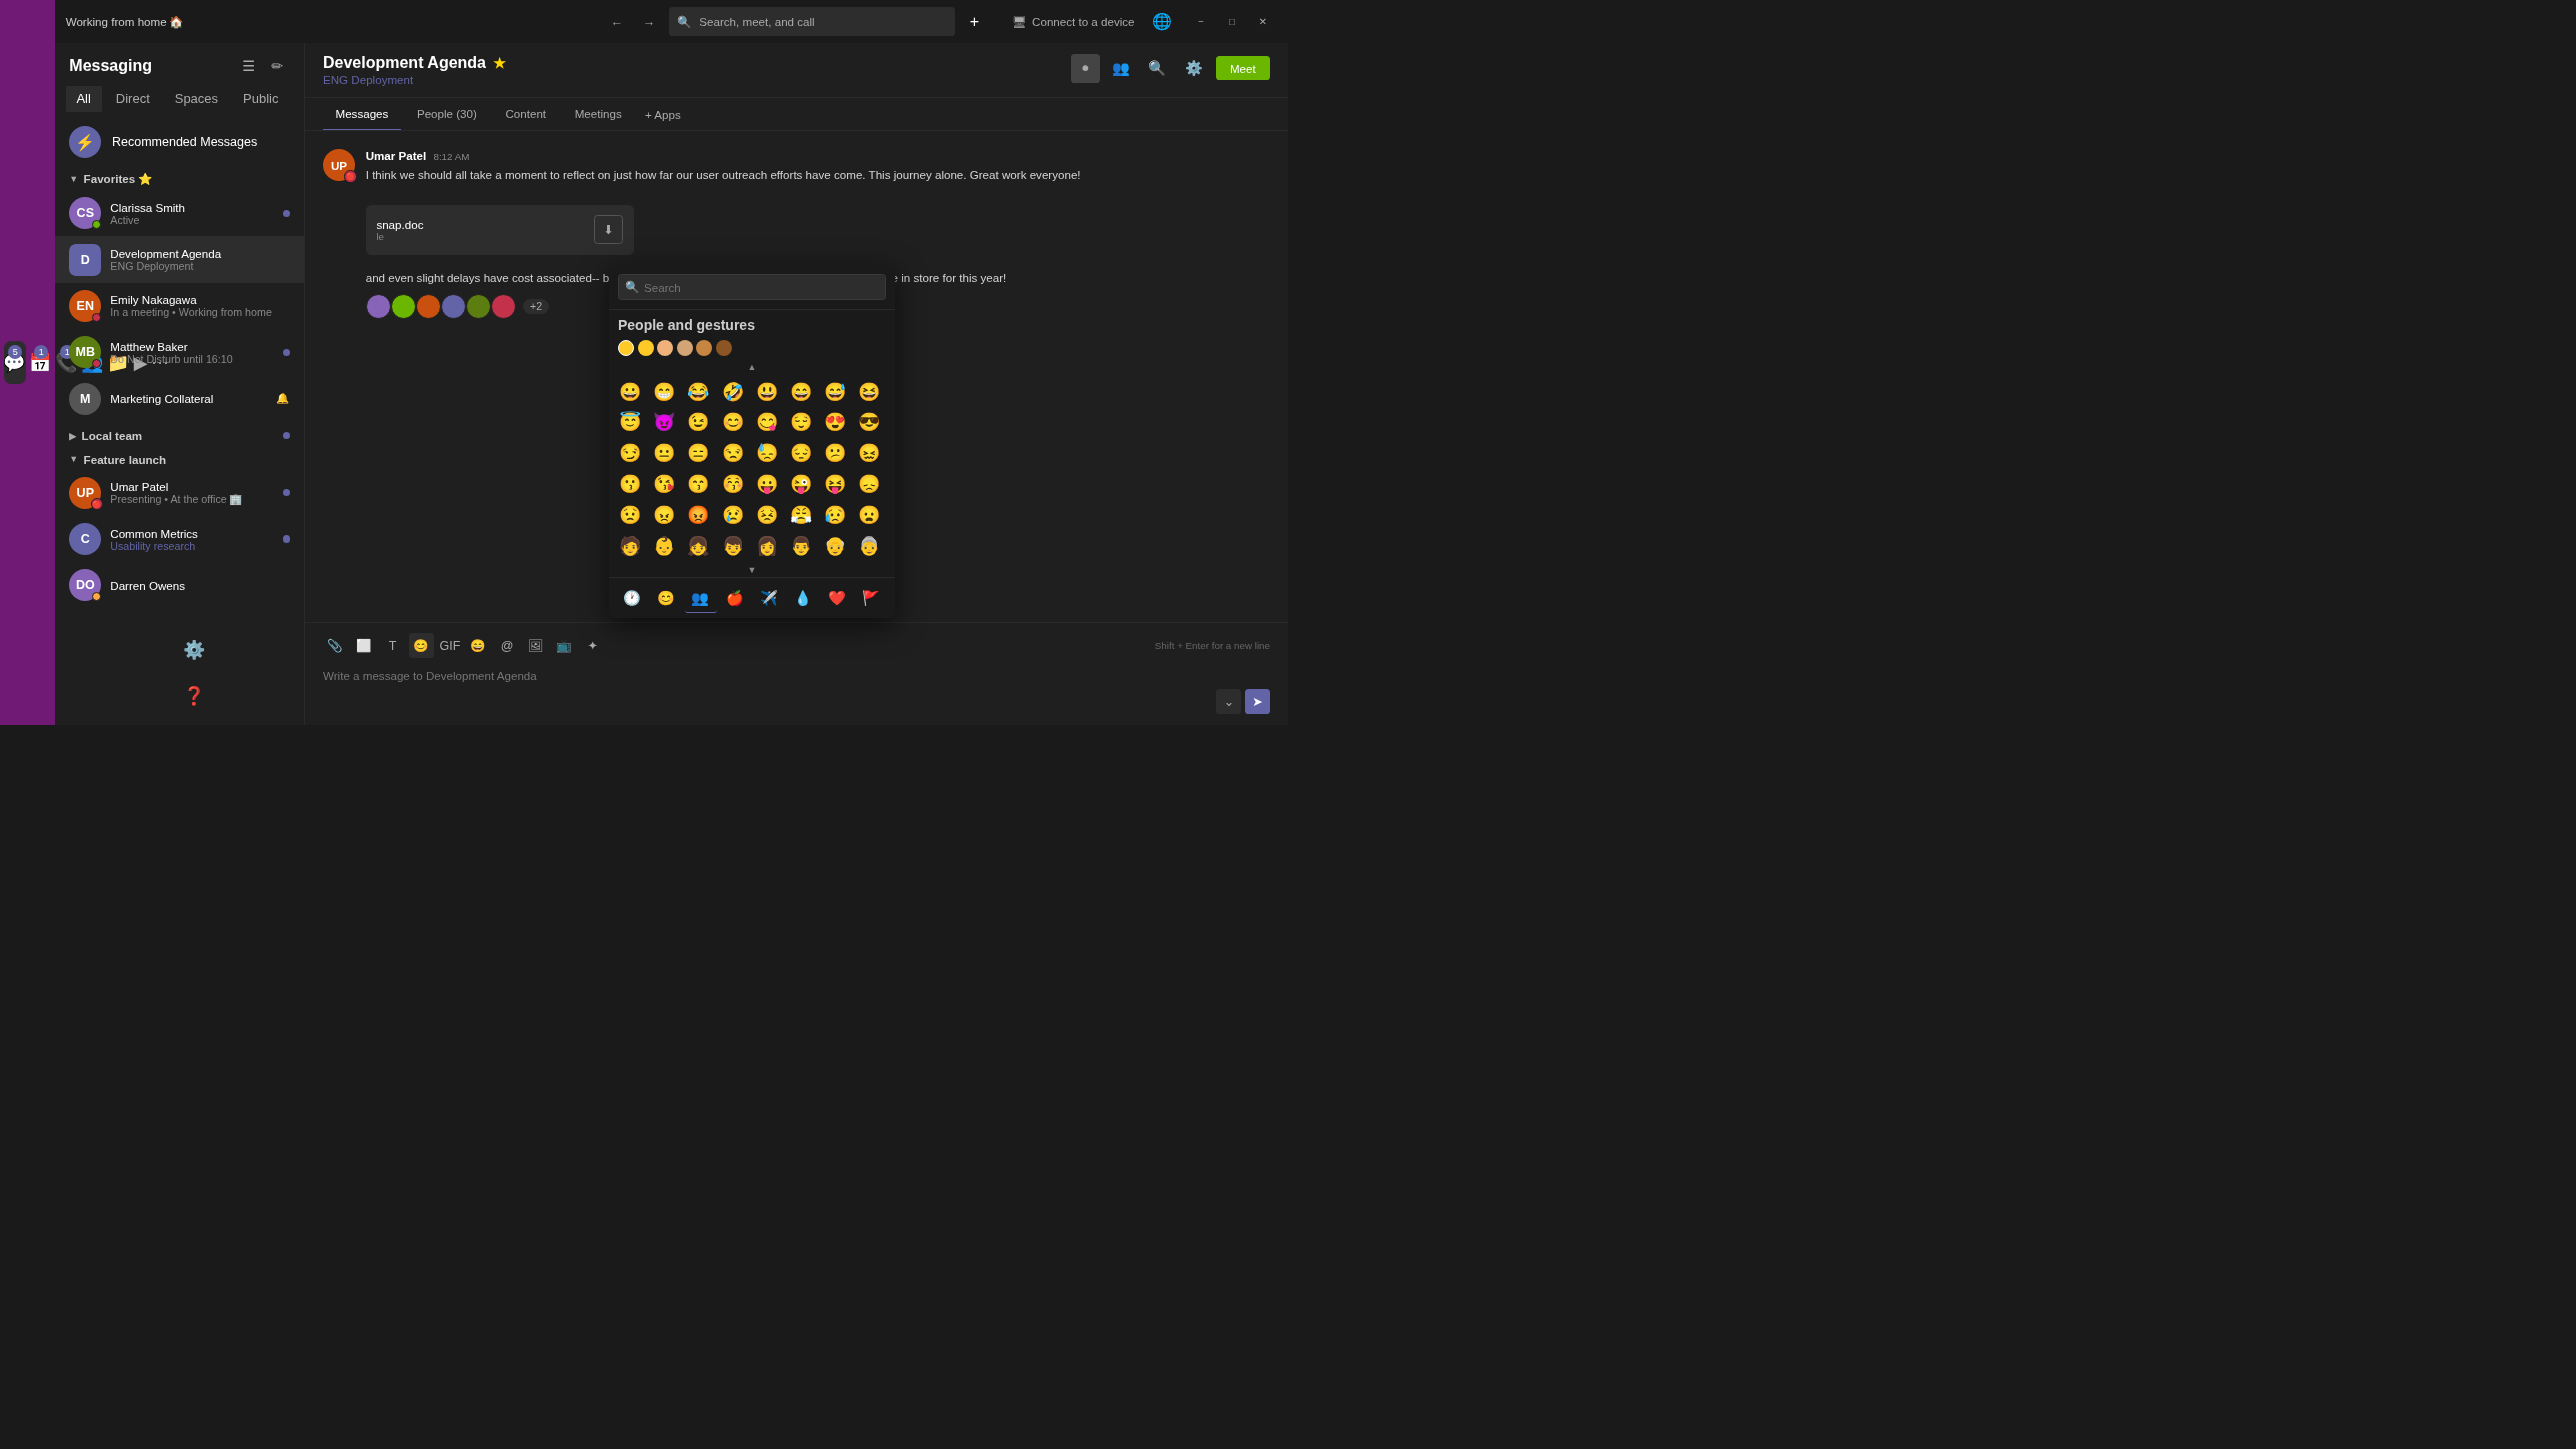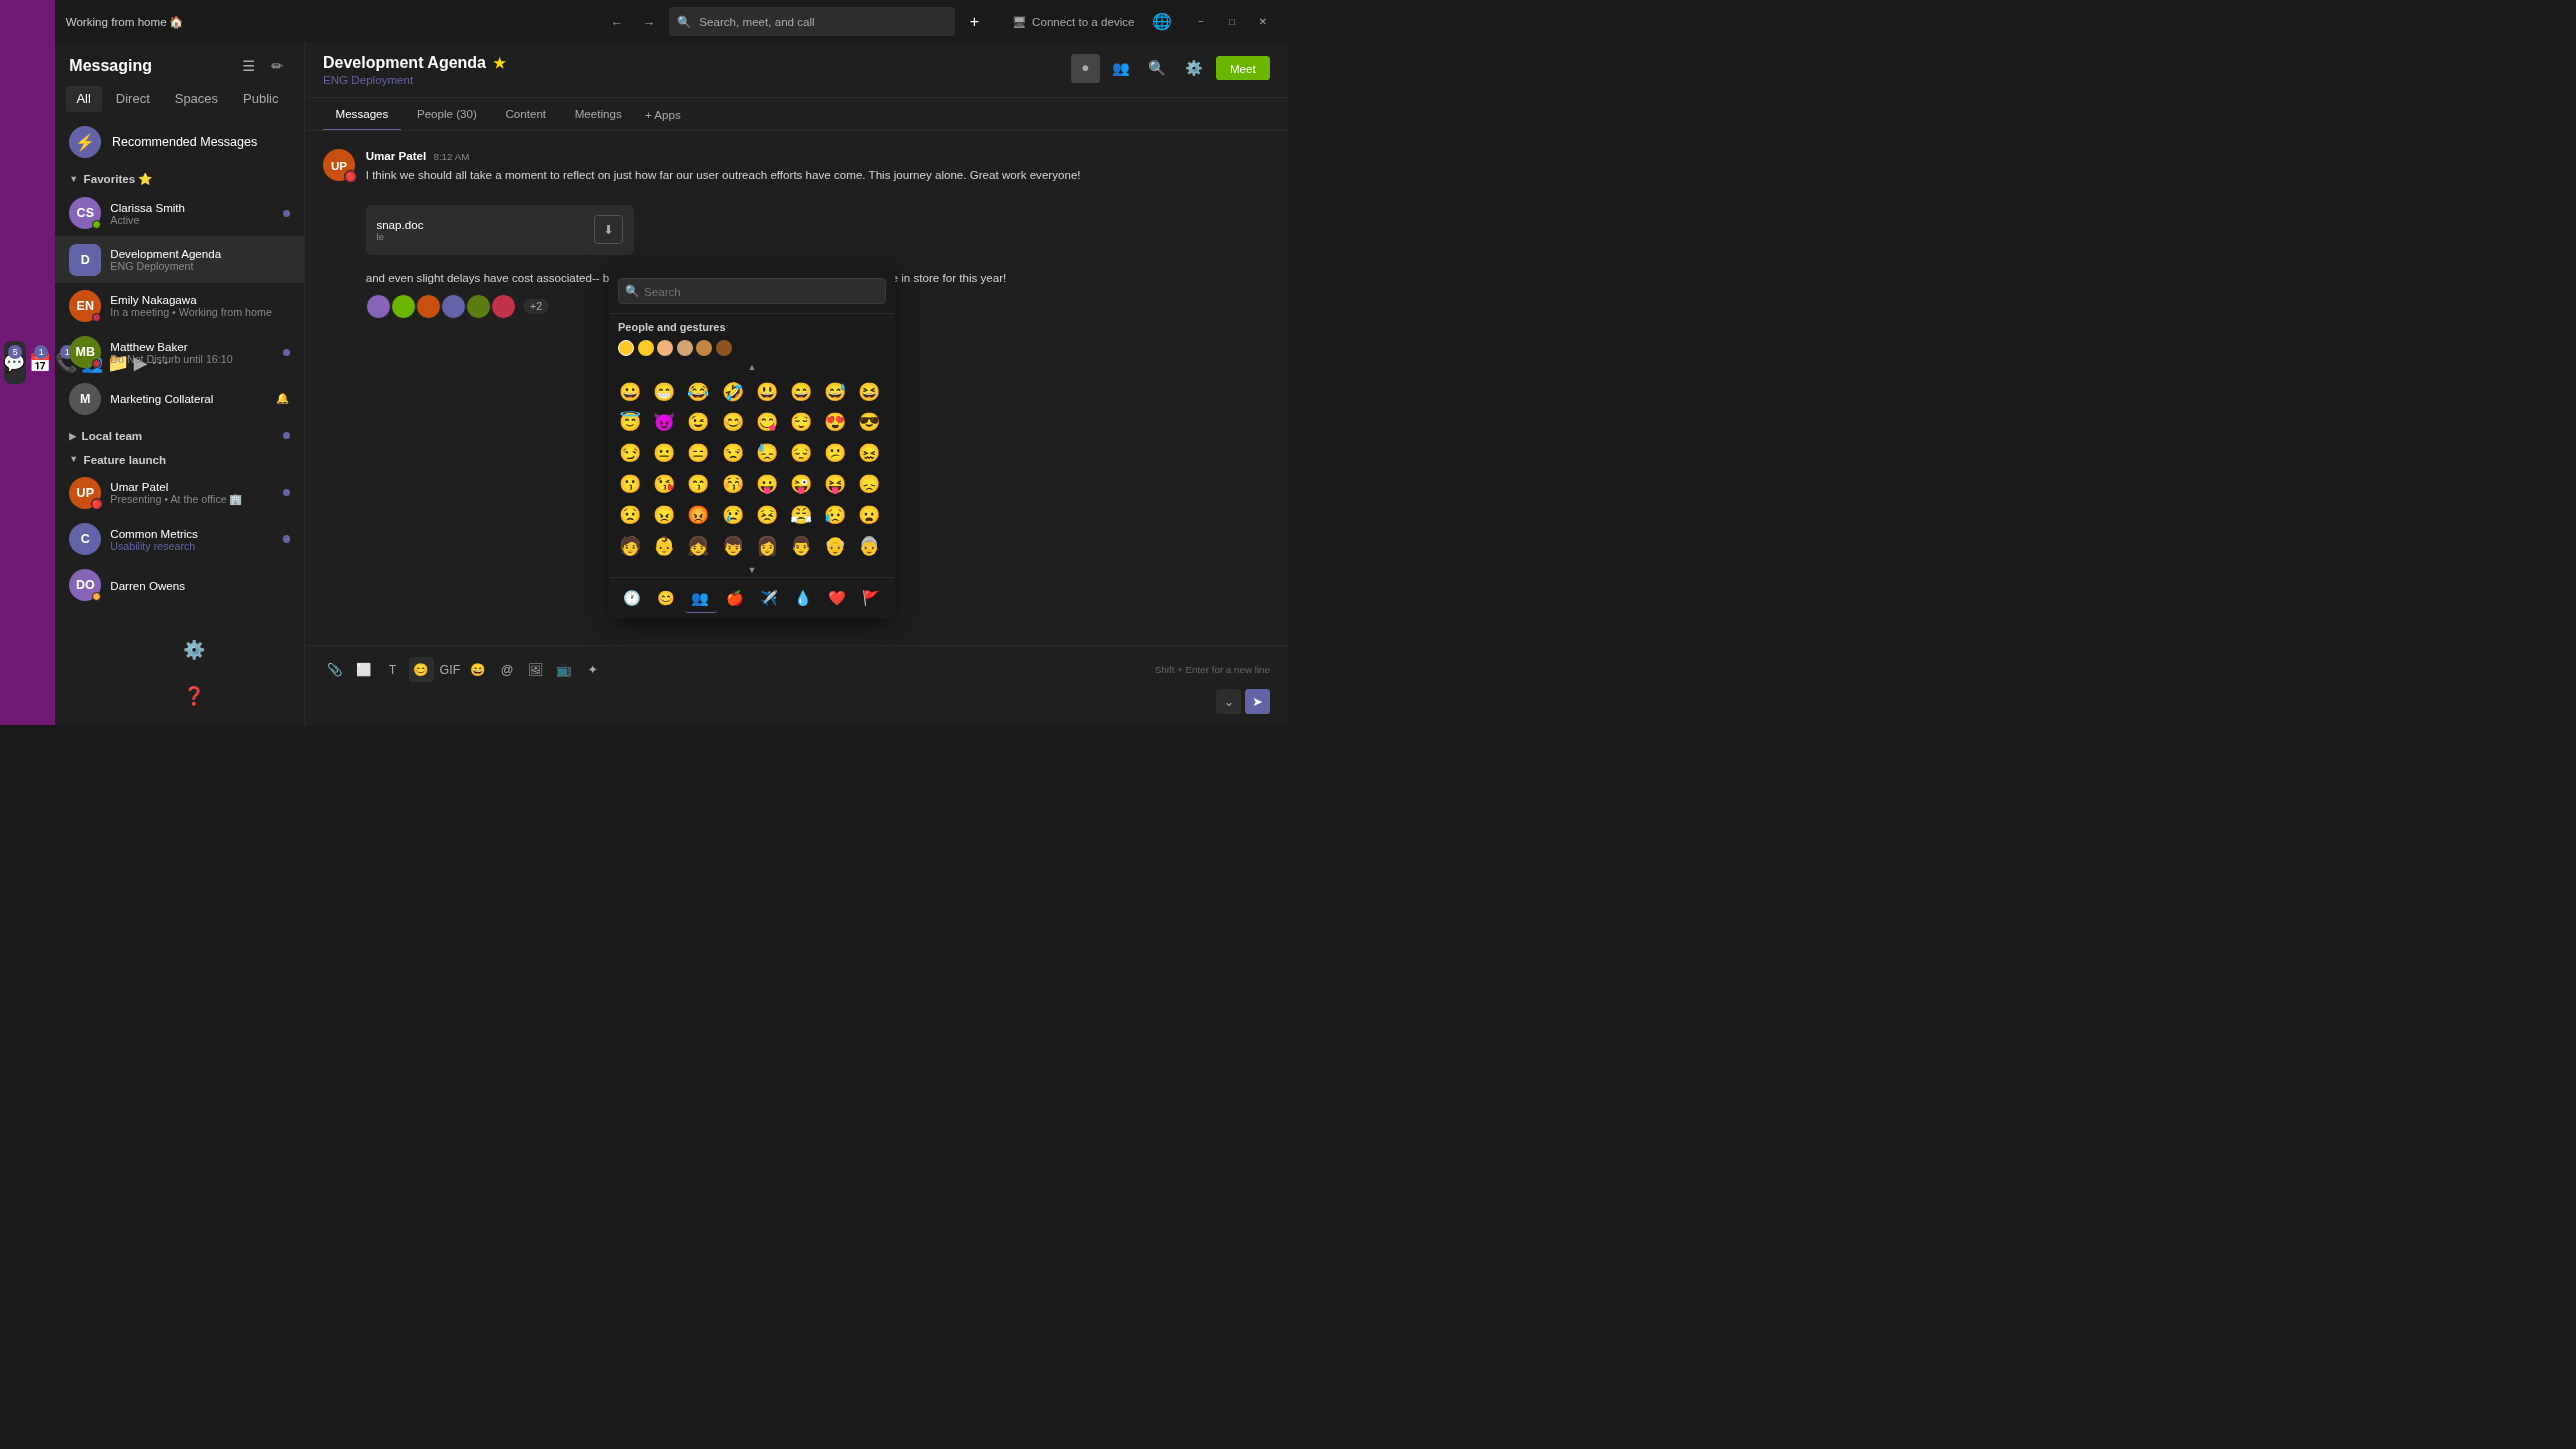--- a/index.html
+++ b/index.html
@@ -640,21 +640,21 @@
     .emoji-search-icon {
       position: absolute;
       left: 7.2px;
       top: 50%;
       transform: translateY(-50%);
       color: #888;
       font-size: 11.6px;
     }
     .emoji-section-title {
       padding: 7.2px 9px 3.6px;
-      font-size: 11px;
+      font-size: 14px;
       font-weight: 600;
       color: #ccc;
     }
     .emoji-skin-tones {
       display: flex;
       gap: 3.6px;
       padding: 3.6px 9px;
     }
     .skin-tone {
       width: 16px;
@@ -990,20 +990,21 @@
             <div class="composer-tool" title="Text">T</div>
             <div class="composer-tool active" title="Emoji">😊</div>
             <div class="composer-tool" title="GIF">GIF</div>
             <div class="composer-tool" title="Sticker">😄</div>
             <div class="composer-tool" title="Mention">@</div>
             <div class="composer-tool" title="Image">🖼</div>
             <div class="composer-tool" title="Stream">📺</div>
             <div class="composer-tool" title="More">✦</div>
             <span class="composer-hint">Shift + Enter for a new line</span>
           </div>
+          <input class="composer-input" type="text" placeholder="Write a message to Development Agenda" style="">
           <div class="composer-bottom">
             <div class="send-expand">⌄</div>
             <div class="send-btn">➤</div>
           </div>
         </div>
 
         <div class="emoji-picker">
 
           <div class="emoji-search">
             <div class="emoji-search-wrap">

